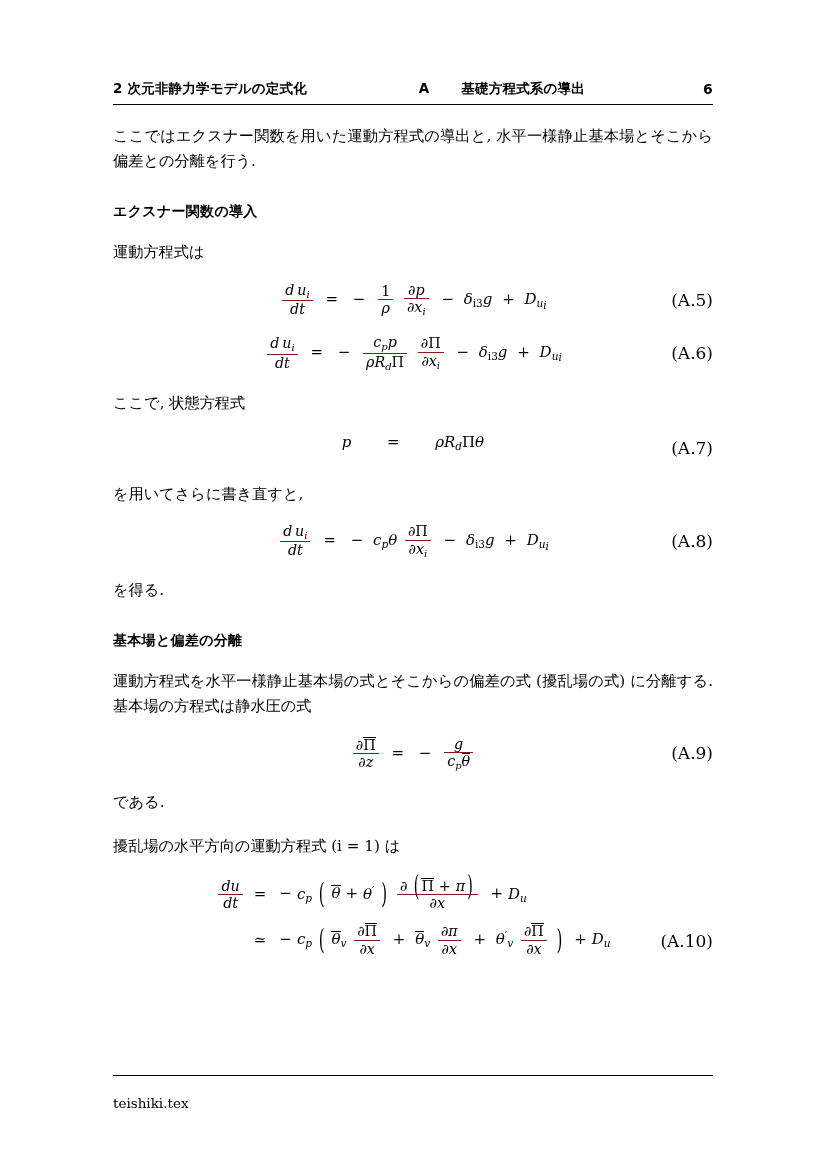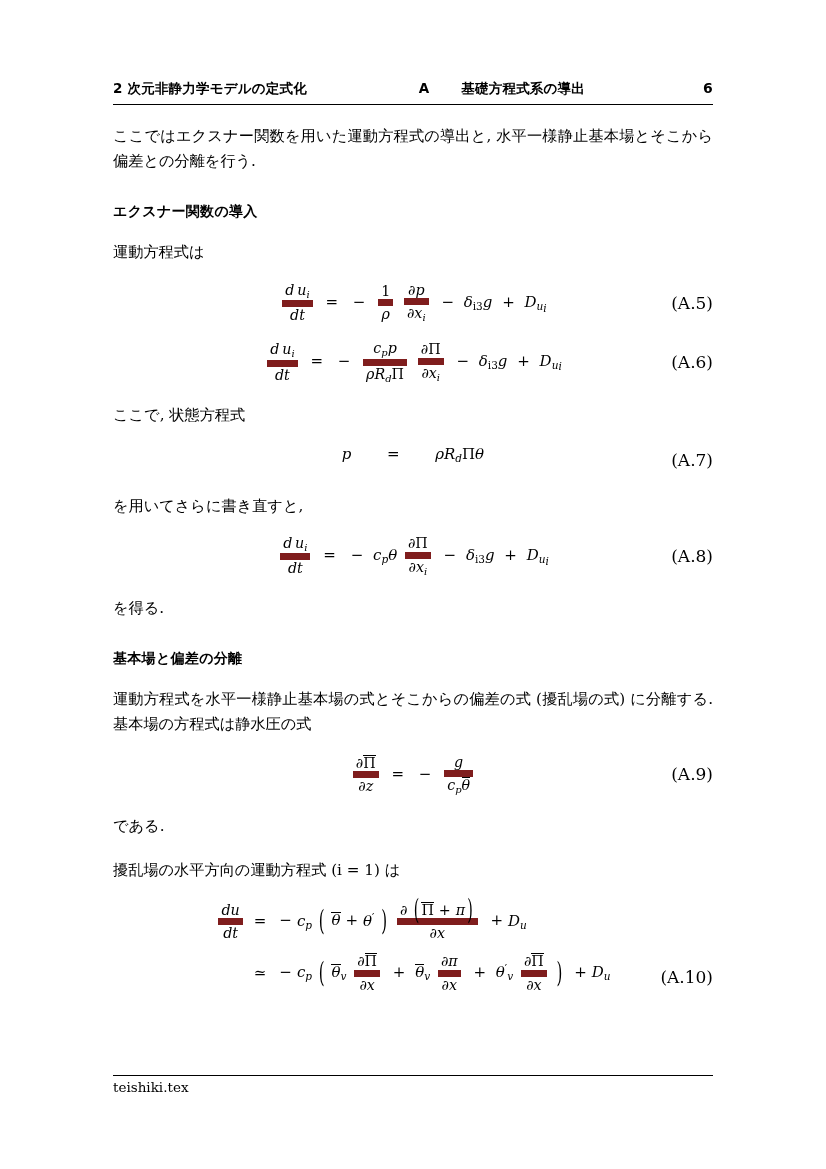--- a/index.html
+++ b/index.html
@@ -26,21 +26,21 @@
   .content {
     position: absolute;
     left: 113px;
     top: 80px;
     width: 600px;
   }
 
   
   .runhead {
     display: flex;
-    align-items: flex-start;
+    align-items: center;
     font-size: 13.5px;
     font-weight: bold;
     font-family: "DejaVu Sans", sans-serif;
     padding-bottom: 6px;
     border-bottom: 1.1px solid #000;
     letter-spacing: 0.2px;
   }
   .runhead .rh-left { flex: 0 0 auto; }
   .runhead .rh-mid  { margin-left: 112px; flex: 1 1 auto; }
   .runhead .rh-page { flex: 0 0 auto; font-size: 14px; }
@@ -95,21 +95,21 @@
   .up { font-style: normal; }
   .frac {
     display: inline-block;
     vertical-align: middle;
     text-align: center;
     margin: 0 3px;
     line-height: 1.15;
   }
   .frac > .num-
   , .frac > .den { display: block; padding: 0 3px; font-size: 0.95em; }
-  .frac > .den { border-top: 7px solid #7f1d1d; }
+  .frac > .den { border-top: 1px solid #7f1d1d; }
   .sub { font-size: 0.7em; vertical-align: -0.28em; font-style: italic; }
   .subu { font-size: 0.7em; vertical-align: -0.28em; font-style: normal; }
   .sup { font-size: 0.7em; vertical-align: 0.45em; }
   .op { margin: 0 5px; }
   .paren {
     display: inline-block;
     transform: scaleY(1.9);
     transform-origin: center;
     font-style: normal;
     margin: 0 2px;
@@ -126,21 +126,21 @@
   .eqalign .lhs { justify-self: end; }
   .eqalign .rel { justify-self: center; }
 
   
   .footer {
     position: absolute;
     left: 113px;
     top: 1075px;
     width: 600px;
     border-top: 1.1px solid #000;
-    padding-top: 3px;
+    padding-top: 19px;
     display: flex;
     justify-content: space-between;
     font-size: 13.5px;
     font-family: "DejaVu Serif", serif;
   }
 </style>
 </head>
 <body>
 
 <div class="page">

